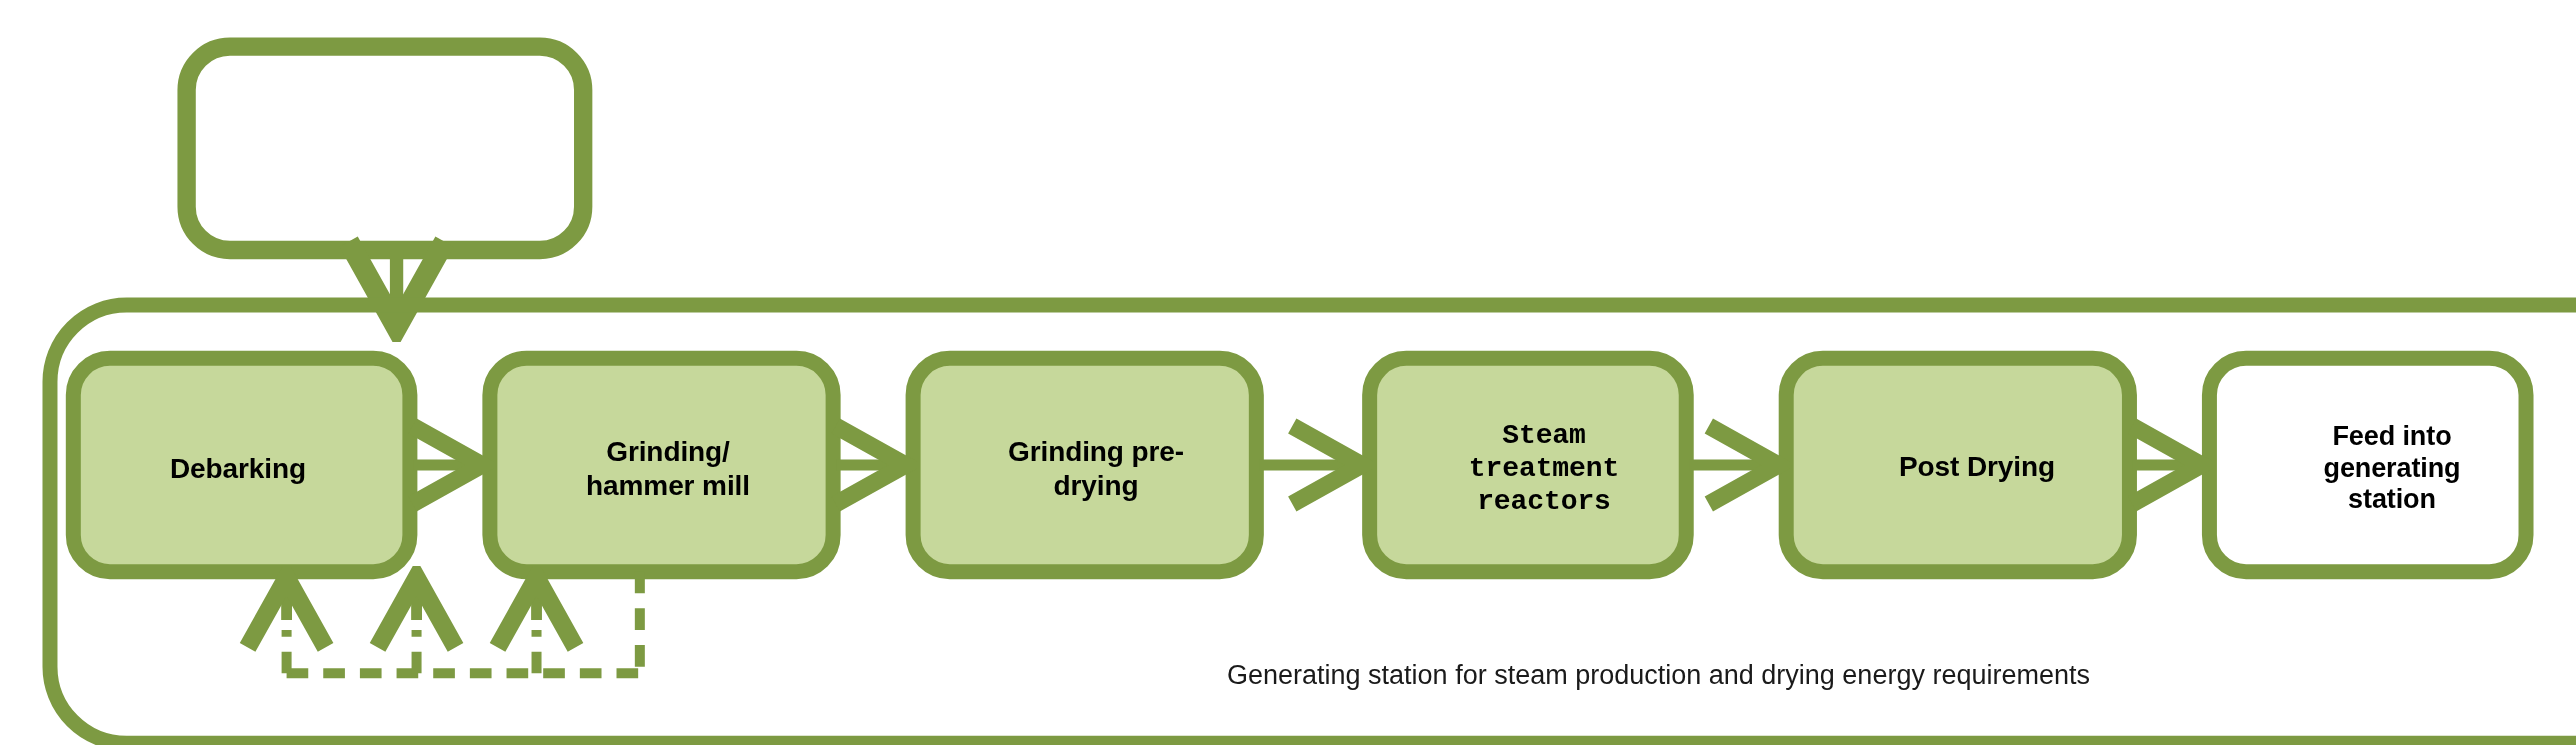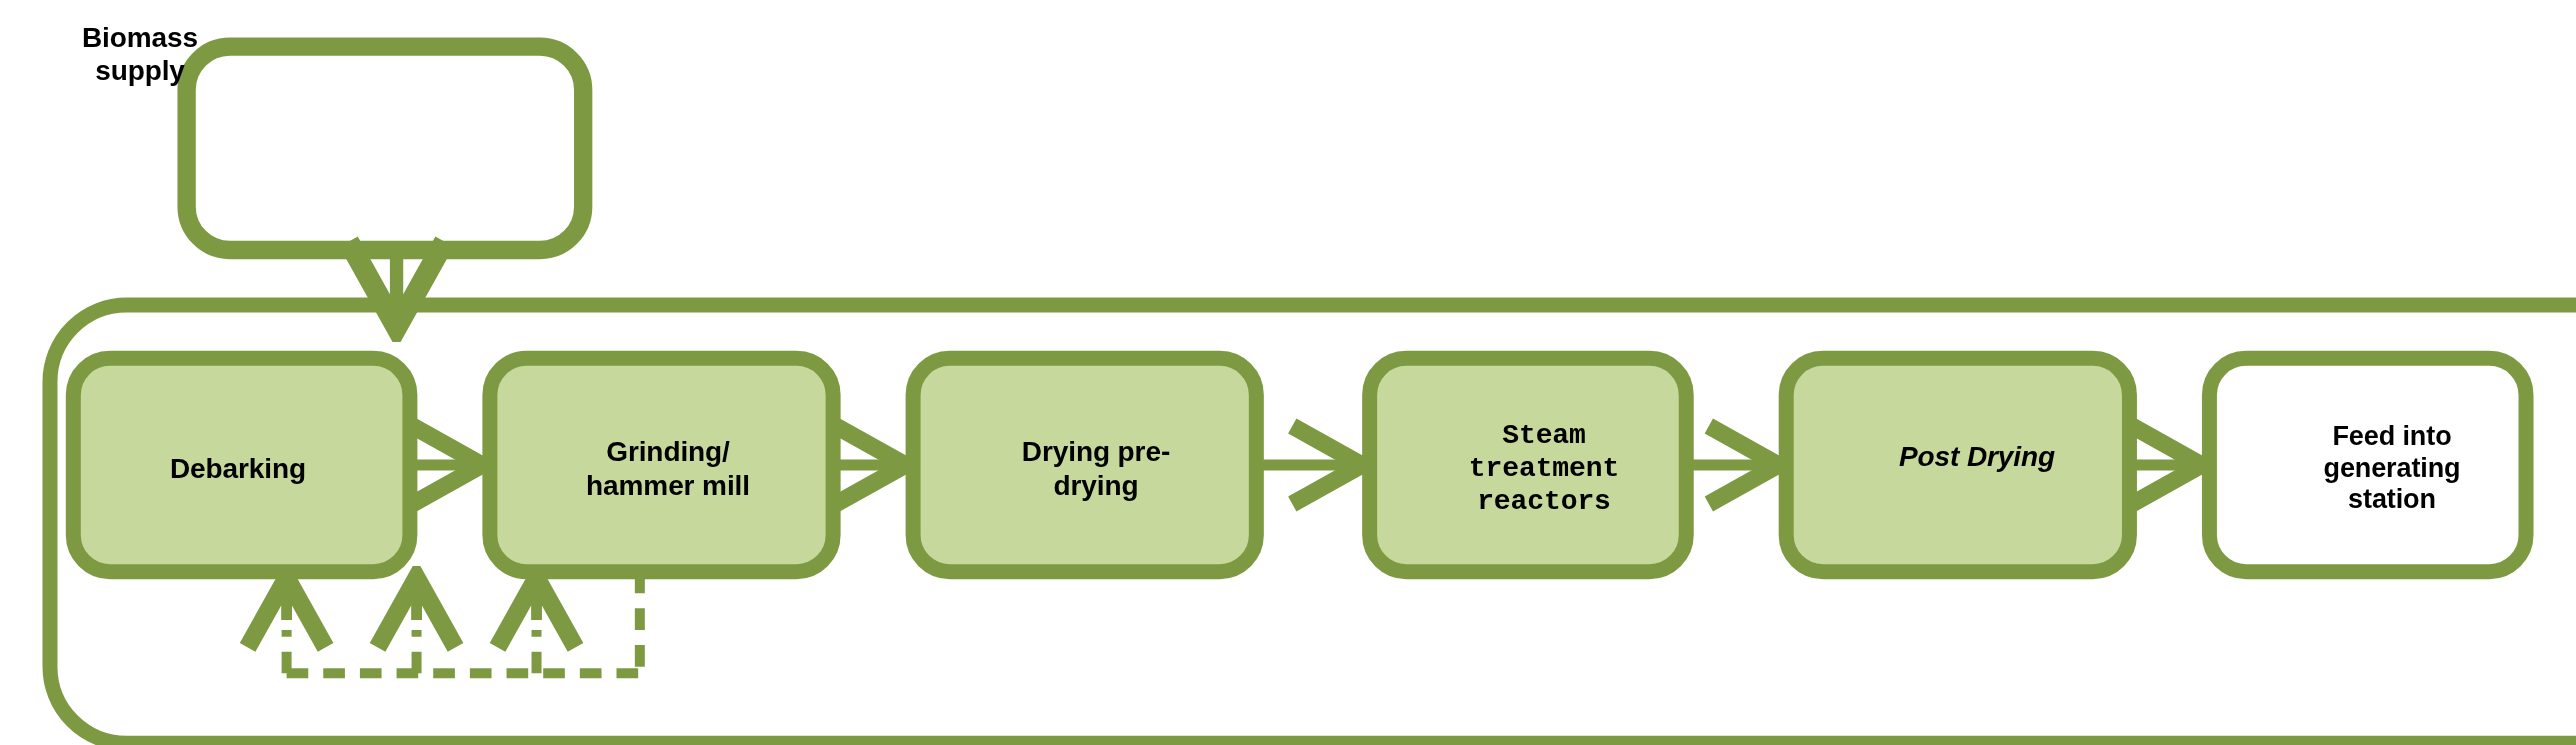--- a/index.html
+++ b/index.html
@@ -92,36 +92,35 @@
     <line x1="172" y1="404" x2="172" y2="378" stroke="#7d9a42" stroke-width="6" stroke-dasharray="13 9"></line>
     <line x1="172" y1="372" x2="172" y2="347" stroke="#7d9a42" stroke-width="6.5" marker-end="url(#arrow-up)"></line>
 
     <line x1="250" y1="404" x2="250" y2="378" stroke="#7d9a42" stroke-width="6" stroke-dasharray="13 9"></line>
     <line x1="250" y1="372" x2="250" y2="347" stroke="#7d9a42" stroke-width="6.5" marker-end="url(#arrow-up)"></line>
 
     <line x1="322" y1="404" x2="322" y2="378" stroke="#7d9a42" stroke-width="6" stroke-dasharray="13 9"></line>
     <line x1="322" y1="372" x2="322" y2="347" stroke="#7d9a42" stroke-width="6.5" marker-end="url(#arrow-up)"></line>
   </svg>
 
-  <div class="node-label" style="left:68px; top:17px; width:144px; height:74px; font-size:28px;">Biomass
-supply</div>
 
   <div class="node-label" style="left:68px; top:362px; width:340px; height:213px; font-size:28px;">Debarking</div>
 
   <div class="node-label" style="left:495px; top:362px; width:346px; height:213px; font-size:28px;">Grinding/
 hammer mill</div>
 
-  <div class="node-label" style="left:923px; top:362px; width:346px; height:213px; font-size:28px;">Drying pre-
+  <div class="node-label" style="left:923px; top:362px; width:346px; height:213px; font-size:28px;">Grinding pre-
 drying</div>
 
   <div class="node-label" style="left:1384px; top:362px; width:320px; height:213px; font-size:28px;font-family:Liberation Mono, monospace;">Steam
 treatment
 reactors</div>
 
-  <div class="node-label" style="left:1804px; top:350px; width:346px; height:213px; font-size:28px;font-style:italic;">Post Drying</div>
+  <div class="node-label" style="left:1804px; top:360px; width:346px; height:213px; font-size:28px;">Post Drying</div>
 
   <div class="node-label" style="left:2232px; top:362px; width:320px; height:213px; font-size:27px;">Feed into
 generating
 station</div>
 
+  <div class="caption-label" style="left:926px; top:660px; width:1465px; font-size:27px;">Generating station for steam production and drying energy requirements</div>
 
 </div>
 
 
 </body></html>

